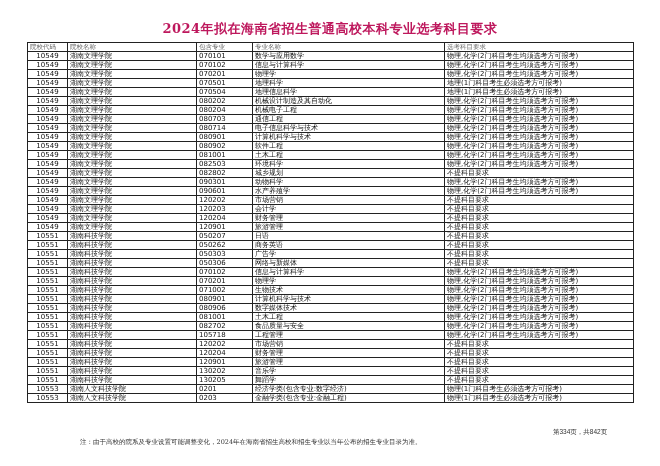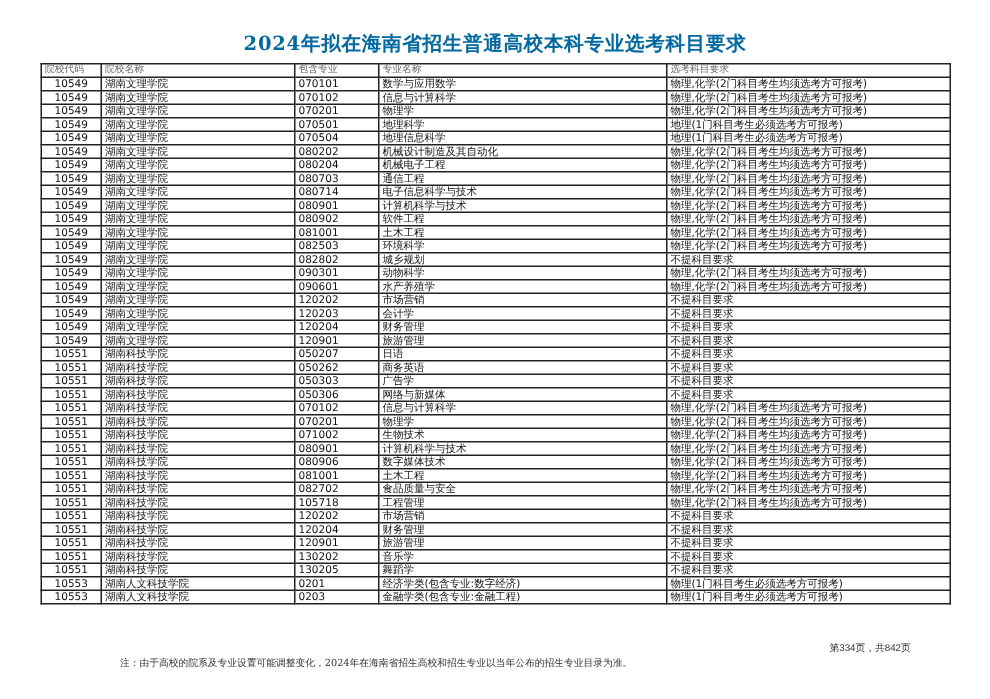--- a/index.html
+++ b/index.html
@@ -1,20 +1,20 @@
 <!DOCTYPE html>
 <html><head>
   <meta charset="utf-8">
   <style>
     * { box-sizing: border-box; margin: 0; padding: 0; }
     html, body { width: 660px; height: 466px; background: #ffffff; overflow: hidden; }
     body { position: relative; font-family: "DejaVu Sans", sans-serif; color: #111; }
     .title {
       position: absolute; left: 0; top: 20px; width: 660px; text-align: center;
-      font-family: "DejaVu Serif", serif; font-size: 13px; font-weight: bold; letter-spacing: 0.5px; color: #0369a1;
+      font-family: "DejaVu Serif", serif; font-size: 13px; font-weight: bold; letter-spacing: 0.5px; color: #be185d;
     }
     table.grid {
       position: absolute; left: 27px; top: 42px; width: 606px;
       border-collapse: collapse; table-layout: fixed;
     }
     table.grid td, table.grid th {
       border: 0.8px solid #222; height: 8.8px; line-height: 8px;
       font-size: 7px; padding: 0 2px; white-space: nowrap; overflow: hidden;
       font-weight: normal; text-align: left; vertical-align: middle;
     }

